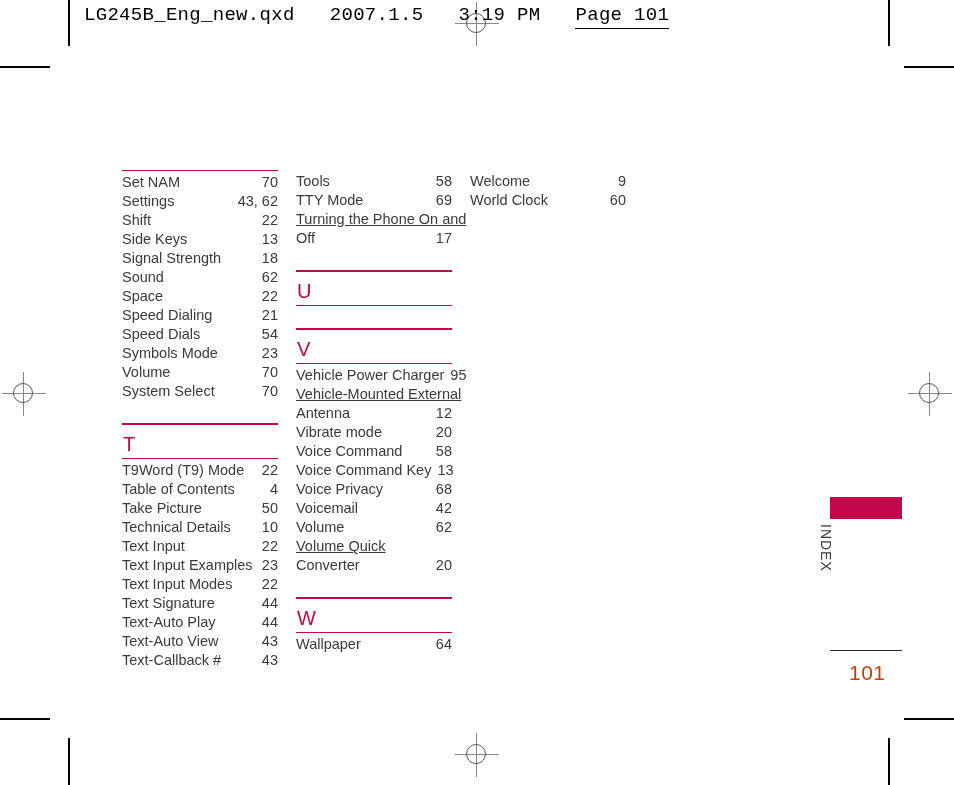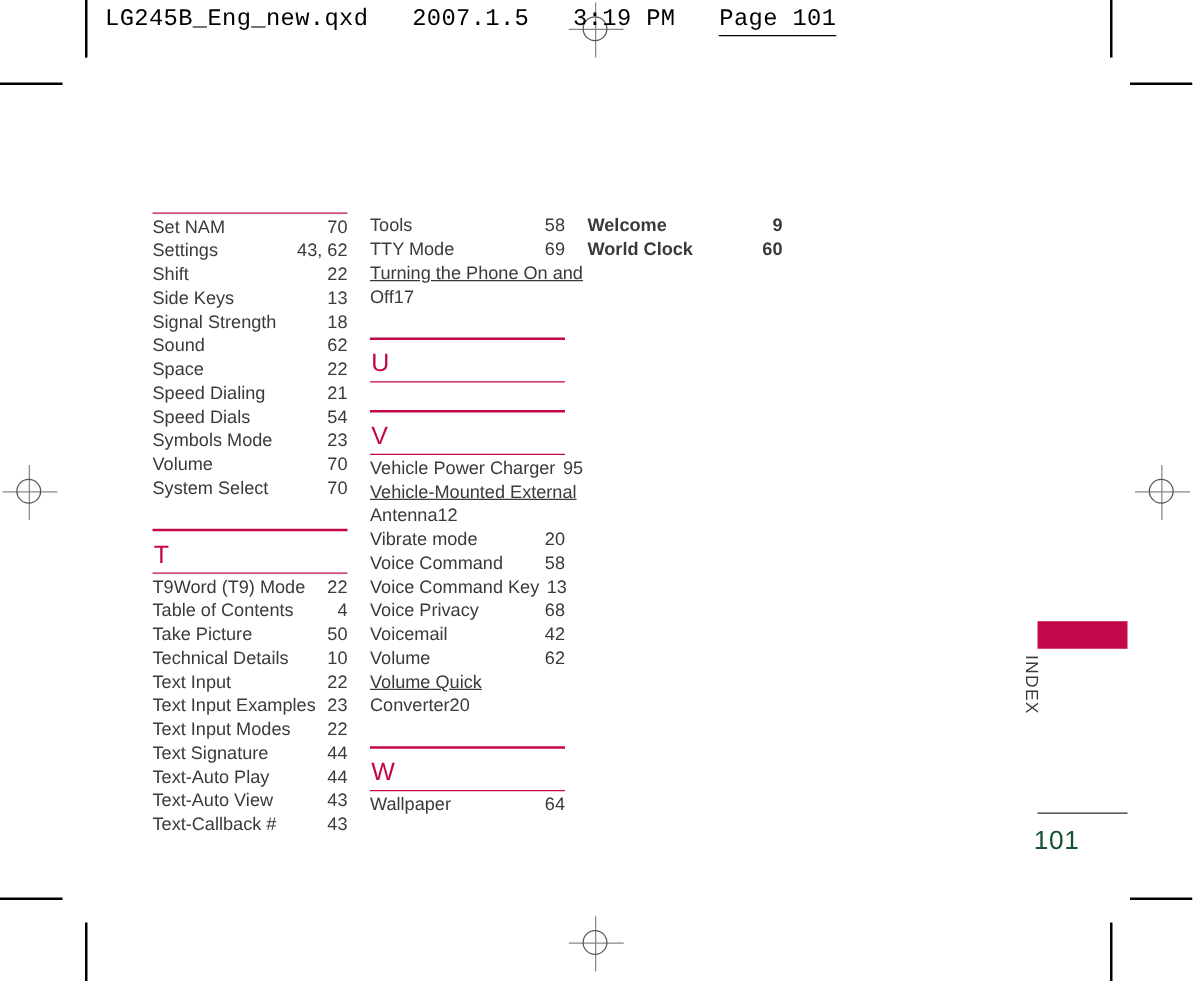--- a/index.html
+++ b/index.html
@@ -89,21 +89,20 @@
     width: 530px;
     display: flex;
     gap: 0;
   }
   .col {
     width: 156px;
     margin-right: 18px;
   }
   .col:last-child {
     margin-right: 0;
-    font-weight: bold;
   }
 
   .rule-thick {
     height: 0;
     border-top: 2px solid #C2084A;
     margin: 0;
   }
   .rule-thin {
     height: 0;
     border-top: 1px solid #C2084A;
@@ -142,20 +141,21 @@
   .entry-wrap {
     font-size: 14.5px;
     line-height: 19px;
   }
   .entry-wrap .line1 {
     white-space: nowrap;
     text-decoration: underline;
   }
   .entry-wrap .line2 {
     display: flex;
+    justify-content: space-between;
     align-items: baseline;
     white-space: nowrap;
   }
 
   
   .tab-block {
     position: absolute;
     left: 830px;
     top: 497px;
     width: 72px;
@@ -177,24 +177,24 @@
   .folio-rule {
     position: absolute;
     left: 830px;
     top: 650px;
     width: 72px;
     height: 0;
     border-top: 1.5px solid #2a2a2a;
   }
   .folio {
     position: absolute;
-    left: 827px;
+    left: 849px;
     top: 661px;
     font-size: 21px;
-    color: #14532d;
+    color: #c2410c;
     letter-spacing: 0.5px;
   }
 </style>
 </head>
 <body>
 
 <div class="crop-h" style="left:0px; top:66px; width:50px;"></div>
 <div class="crop-v" style="left:68px; top:0px; height:46px;"></div>
 
 <div class="crop-h" style="left:904px; top:66px; width:50px;"></div>

